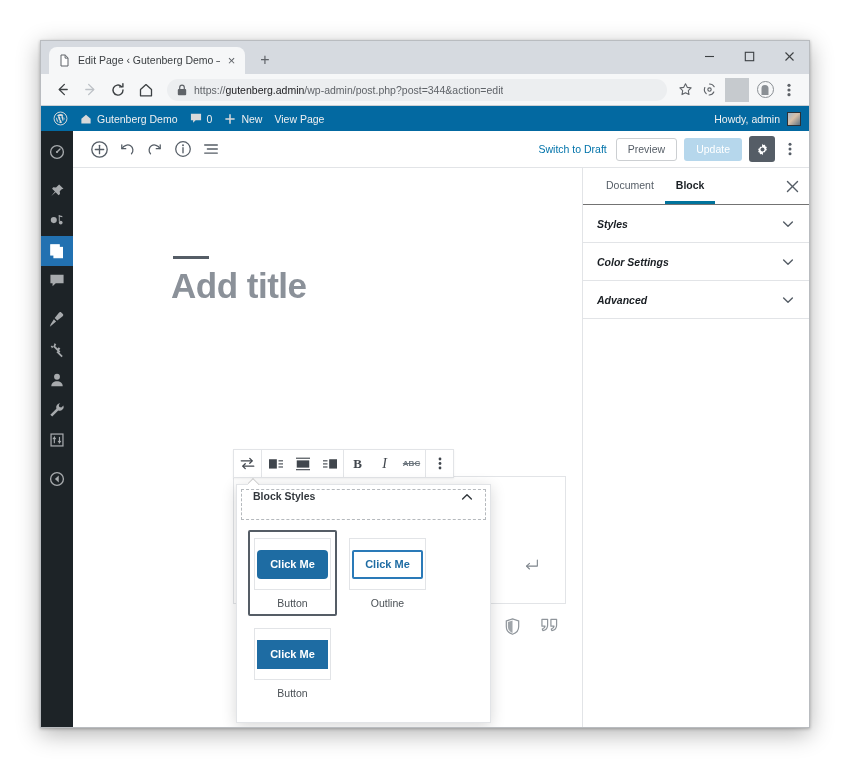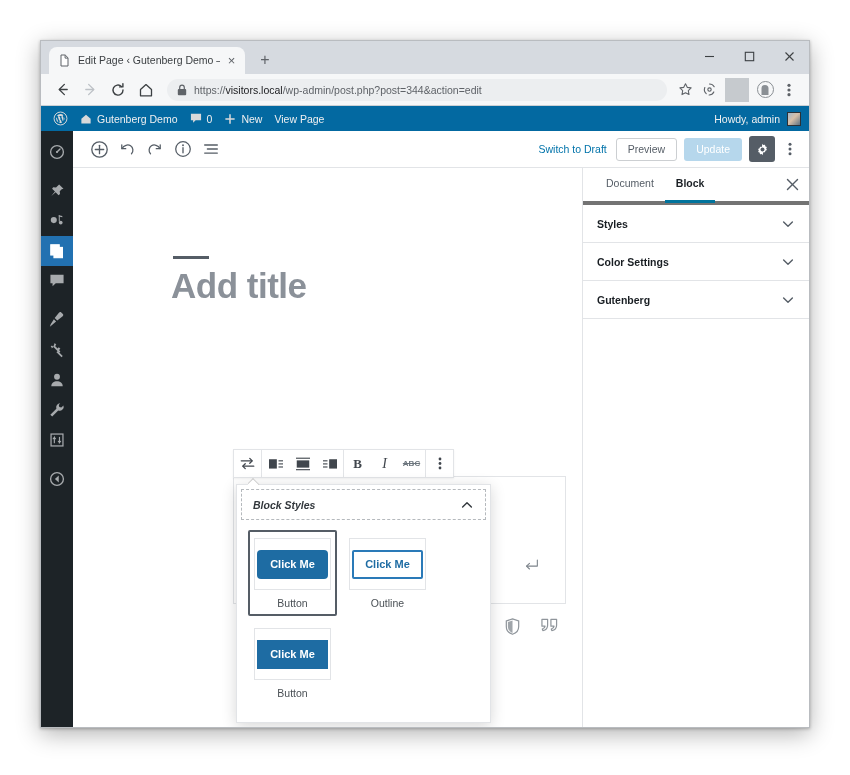--- a/index.html
+++ b/index.html
@@ -401,24 +401,23 @@
     background: #fff;
     border-left: 1px solid #ccc;
     border-top: 1px solid #ccc;
     transform: rotate(45deg);
   }
   .pop-head {
     height: 31px;
     margin: 4px 4px 0 4px;
     border: 1px dashed #b5b9bd;
     display: flex;
-    align-items: center;
+    align-items: flex-start;
     padding: 0 11px;
     box-sizing: border-box;
-    font-style: italic;
   }
   .pop-head-label {
     font-size: 10.5px;
     font-weight: bold;
     color: #32373c;
     flex: 1 1 auto;
   }
   .pop-body {
     display: flex;
     flex-wrap: wrap;
@@ -477,21 +476,21 @@
     border-left: 1px solid #e2e4e7;
     background: #fff;
     box-sizing: border-box;
     display: flex;
     flex-direction: column;
   }
   .insp-tabs {
     height: 37px;
     display: flex;
     align-items: center;
-    border-bottom: 4px solid #737373;
+    border-bottom: 1px solid #737373;
     padding: 0 4px 0 12px;
     box-sizing: border-box;
     flex: 0 0 37px;
   }
   .insp-tab {
     font-size: 10.5px;
     color: #555d66;
     height: 36px;
     display: flex;
     align-items: center;
@@ -534,20 +533,21 @@
     color: #6c7781;
     line-height: 15px;
   }
   .insp-panel {
     height: 38px;
     border-bottom: 1px solid #e2e4e7;
     display: flex;
     align-items: center;
     padding: 0 14px;
     box-sizing: border-box;
+    font-style: italic;
   }
   .insp-panel-label {
     font-size: 10.5px;
     font-weight: bold;
     color: #191e23;
     flex: 1 1 auto;
   }
   .chev { color: #555d66; display: flex; }
 </style>
 </head>
@@ -612,21 +612,21 @@
         </svg>
     </div>
 
     <div class="urlbar">
       <span class="lock-ico">
         <svg width="10" height="12" viewBox="0 0 10 12">
           <rect x="0.8" y="5" width="8.4" height="6.2" rx="1" fill="#5f6368"></rect>
           <path d="M2.7 5V3.4a2.3 2.3 0 0 1 4.6 0V5" fill="none" stroke="#5f6368" stroke-width="1.2"></path>
         </svg>
       </span>
-      <span class="url-text"><span class="dim">https://</span><span class="strong">visitors.local</span><span class="dim">/wp-admin/post.php?post=344&amp;action=edit</span></span>
+      <span class="url-text"><span class="dim">https://</span><span class="strong">gutenberg.admin</span><span class="dim">/wp-admin/post.php?post=344&amp;action=edit</span></span>
     </div>
 
     <div class="omni-icons">
       <div>
         <svg width="15" height="15" viewBox="0 0 16 16">
             <path d="M8 1.8l1.85 3.9 4.15.55-3 2.95.75 4.2L8 11.4l-3.75 2 .75-4.2-3-2.95 4.15-.55z" fill="none" stroke="#5f6368" stroke-width="1.15" stroke-linejoin="round"></path>
           </svg>
       </div>
       <div>
         <svg width="15" height="15" viewBox="0 0 16 16">
@@ -961,21 +961,21 @@
             </div>
             <div class="insp-panel">
               <span class="insp-panel-label">Color Settings</span>
               <span class="chev">
                 <svg width="14" height="14" viewBox="0 0 16 16">
                     <path d="M3 5.8L8 10.6l5-4.8" fill="none" stroke="currentColor" stroke-width="1.6" stroke-linecap="round" stroke-linejoin="round"></path>
                   </svg>
               </span>
             </div>
             <div class="insp-panel">
-              <span class="insp-panel-label">Gutenberg</span>
+              <span class="insp-panel-label">Advanced</span>
               <span class="chev">
                 <svg width="14" height="14" viewBox="0 0 16 16">
                     <path d="M3 5.8L8 10.6l5-4.8" fill="none" stroke="currentColor" stroke-width="1.6" stroke-linecap="round" stroke-linejoin="round"></path>
                   </svg>
               </span>
             </div>
           </div>
 
         </div>
       </div>

